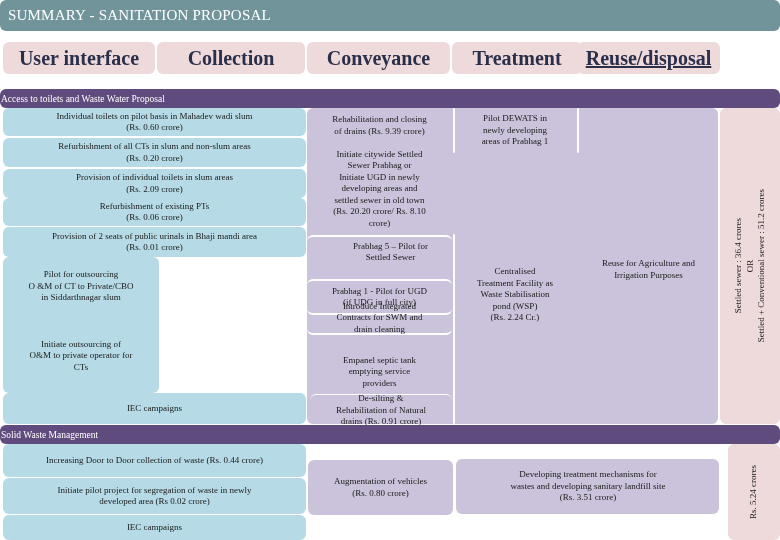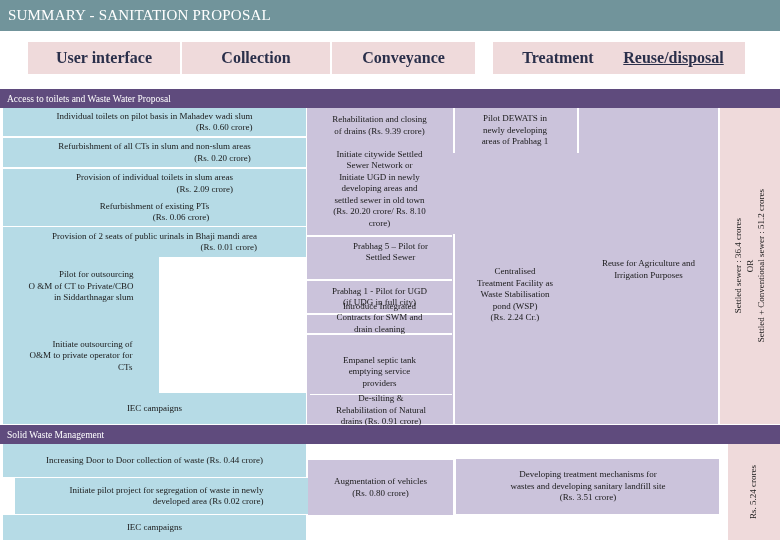--- a/index.html
+++ b/index.html
@@ -1,51 +1,51 @@
 <!DOCTYPE html>
 <html><head>
 <meta charset="utf-8">
 <style>
   * { box-sizing: border-box; margin: 0; padding: 0; }
   html, body { width: 780px; height: 540px; background: #ffffff; overflow: hidden; }
   body { position: relative; font-family: "DejaVu Serif", "Liberation Serif", serif; color: #1a1a1a; }
 
-  .abs { position: absolute; }
+  .abs { position: absolute; border-radius: 6px; }
   .center { display: flex; align-items: center; justify-content: center; text-align: center; }
 
   .title-bar { left: 0; top: 0; width: 780px; height: 31px; background: #71949b; color: #ffffff;
     font-family: "Liberation Serif", serif; font-size: 15px; padding-left: 8px; display: flex; align-items: center; letter-spacing: 0.2px; }
 
   .col-head { top: 42px; height: 32px; background: #efdadb; color: #2a2f4a;
-    font-family: "Liberation Serif", serif; font-size: 16px; font-weight: bold; margin-left: 25px; }
+    font-family: "Liberation Serif", serif; font-size: 20px; font-weight: bold; }
 
   .section-bar { left: 0; width: 780px; background: #5f4b7d; color: #ffffff;
-    font-family: "Liberation Serif", serif; font-size: 9.5px; padding-left: 7px; display: flex; align-items: center; }
-
-  .blue { background: #b6dbe6; text-align: right; }
+    font-family: "Liberation Serif", serif; font-size: 9.5px; padding-left: 1px; display: flex; align-items: center; }
+
+  .blue { background: #b6dbe6; }
   .lav { background: #cbc3db; }
   .pink { background: #efdadb; }
 
   .cell { font-family: "Liberation Serif", serif; font-size: 9px; line-height: 11.5px; padding: 0 6px; }
   .cell span { display: block; }
 
   .vline { background: #ffffff; width: 2px; }
 
   .vertical-text { writing-mode: vertical-rl; transform: rotate(180deg); font-family: "Liberation Serif", serif;
     font-size: 9px; line-height: 11.5px; text-align: center; }
 </style>
 </head>
 <body>
 
 <div class="abs title-bar">SUMMARY - SANITATION PROPOSAL</div>
 
 <div class="abs col-head center" style="left:3px;width:152px;">User interface</div>
 <div class="abs col-head center" style="left:157px;width:148px;">Collection</div>
 <div class="abs col-head center" style="left:307px;width:143px;">Conveyance</div>
-<div class="abs col-head center" style="left:468px;width:130px;">Treatment</div>
+<div class="abs col-head center" style="left:452px;width:130px;">Treatment</div>
 <div class="abs col-head center" style="left:577px;width:143px;text-decoration:underline;">Reuse/disposal</div>
 
 <div class="abs section-bar" style="top:89px;height:19px;">Access to toilets  and Waste Water Proposal</div>
 
 <div class="abs pink center" style="left:720px;top:108px;width:60px;height:316px;">
   <div class="vertical-text">
     <span style="display:block">Settled sewer : 36.4 crores</span>
     <span style="display:block">OR</span>
     <span style="display:block">Settled + Conventional sewer : 51.2 crores</span>
   </div>
@@ -99,21 +99,21 @@
 
 <div class="abs cell center" style="left:307px;top:108px;width:145px;height:35px;">
   <div>
       <span>Rehabilitation and closing</span>
       <span>of drains (Rs. 9.39 crore)</span>
     </div>
 </div>
 <div class="abs cell center" style="left:307px;top:143px;width:145px;height:92px;">
   <div>
     <span>Initiate citywide Settled</span>
-    <span>Sewer Network or</span>
+    <span>Sewer Prabhag or</span>
     <span>Initiate UGD in newly</span>
     <span>developing areas and</span>
     <span>settled sewer in old town</span>
     <span>(Rs.  20.20 crore/ Rs. 8.10</span>
     <span>crore)</span>
   </div>
 </div>
 <div class="abs cell center" style="left:307px;top:235px;width:145px;height:32px;border-top:2px solid #ffffff;padding-left:28px;">
   <div>
       <span>Prabhag 5 – Pilot for</span>
@@ -166,21 +166,21 @@
 </div>
 
 <div class="abs cell" style="left:577px;top:258px;width:143px;height:26px;text-align:center;">
   <span>Reuse for Agriculture and</span>
   <span>Irrigation Purposes</span>
 </div>
 
 <div class="abs section-bar" style="top:425px;height:19px;">Solid Waste Management</div>
 
 <div class="abs blue cell center" style="left:3px;top:444px;width:303px;height:33px;">Increasing Door to Door collection of waste (Rs. 0.44 crore)</div>
-<div class="abs blue cell center" style="left:15px;top:478px;width:303px;height:36px;">
+<div class="abs blue cell center" style="left:3px;top:478px;width:303px;height:36px;">
   <div>
       <span>Initiate pilot project for segregation of waste in newly</span>
       <span>developed area (Rs 0.02 crore)</span>
     </div>
 </div>
 <div class="abs blue cell center" style="left:3px;top:515px;width:303px;height:25px;">IEC campaigns</div>
 
 <div class="abs lav cell center" style="left:308px;top:460px;width:145px;height:55px;">
   <div>
       <span>Augmentation of vehicles</span>

